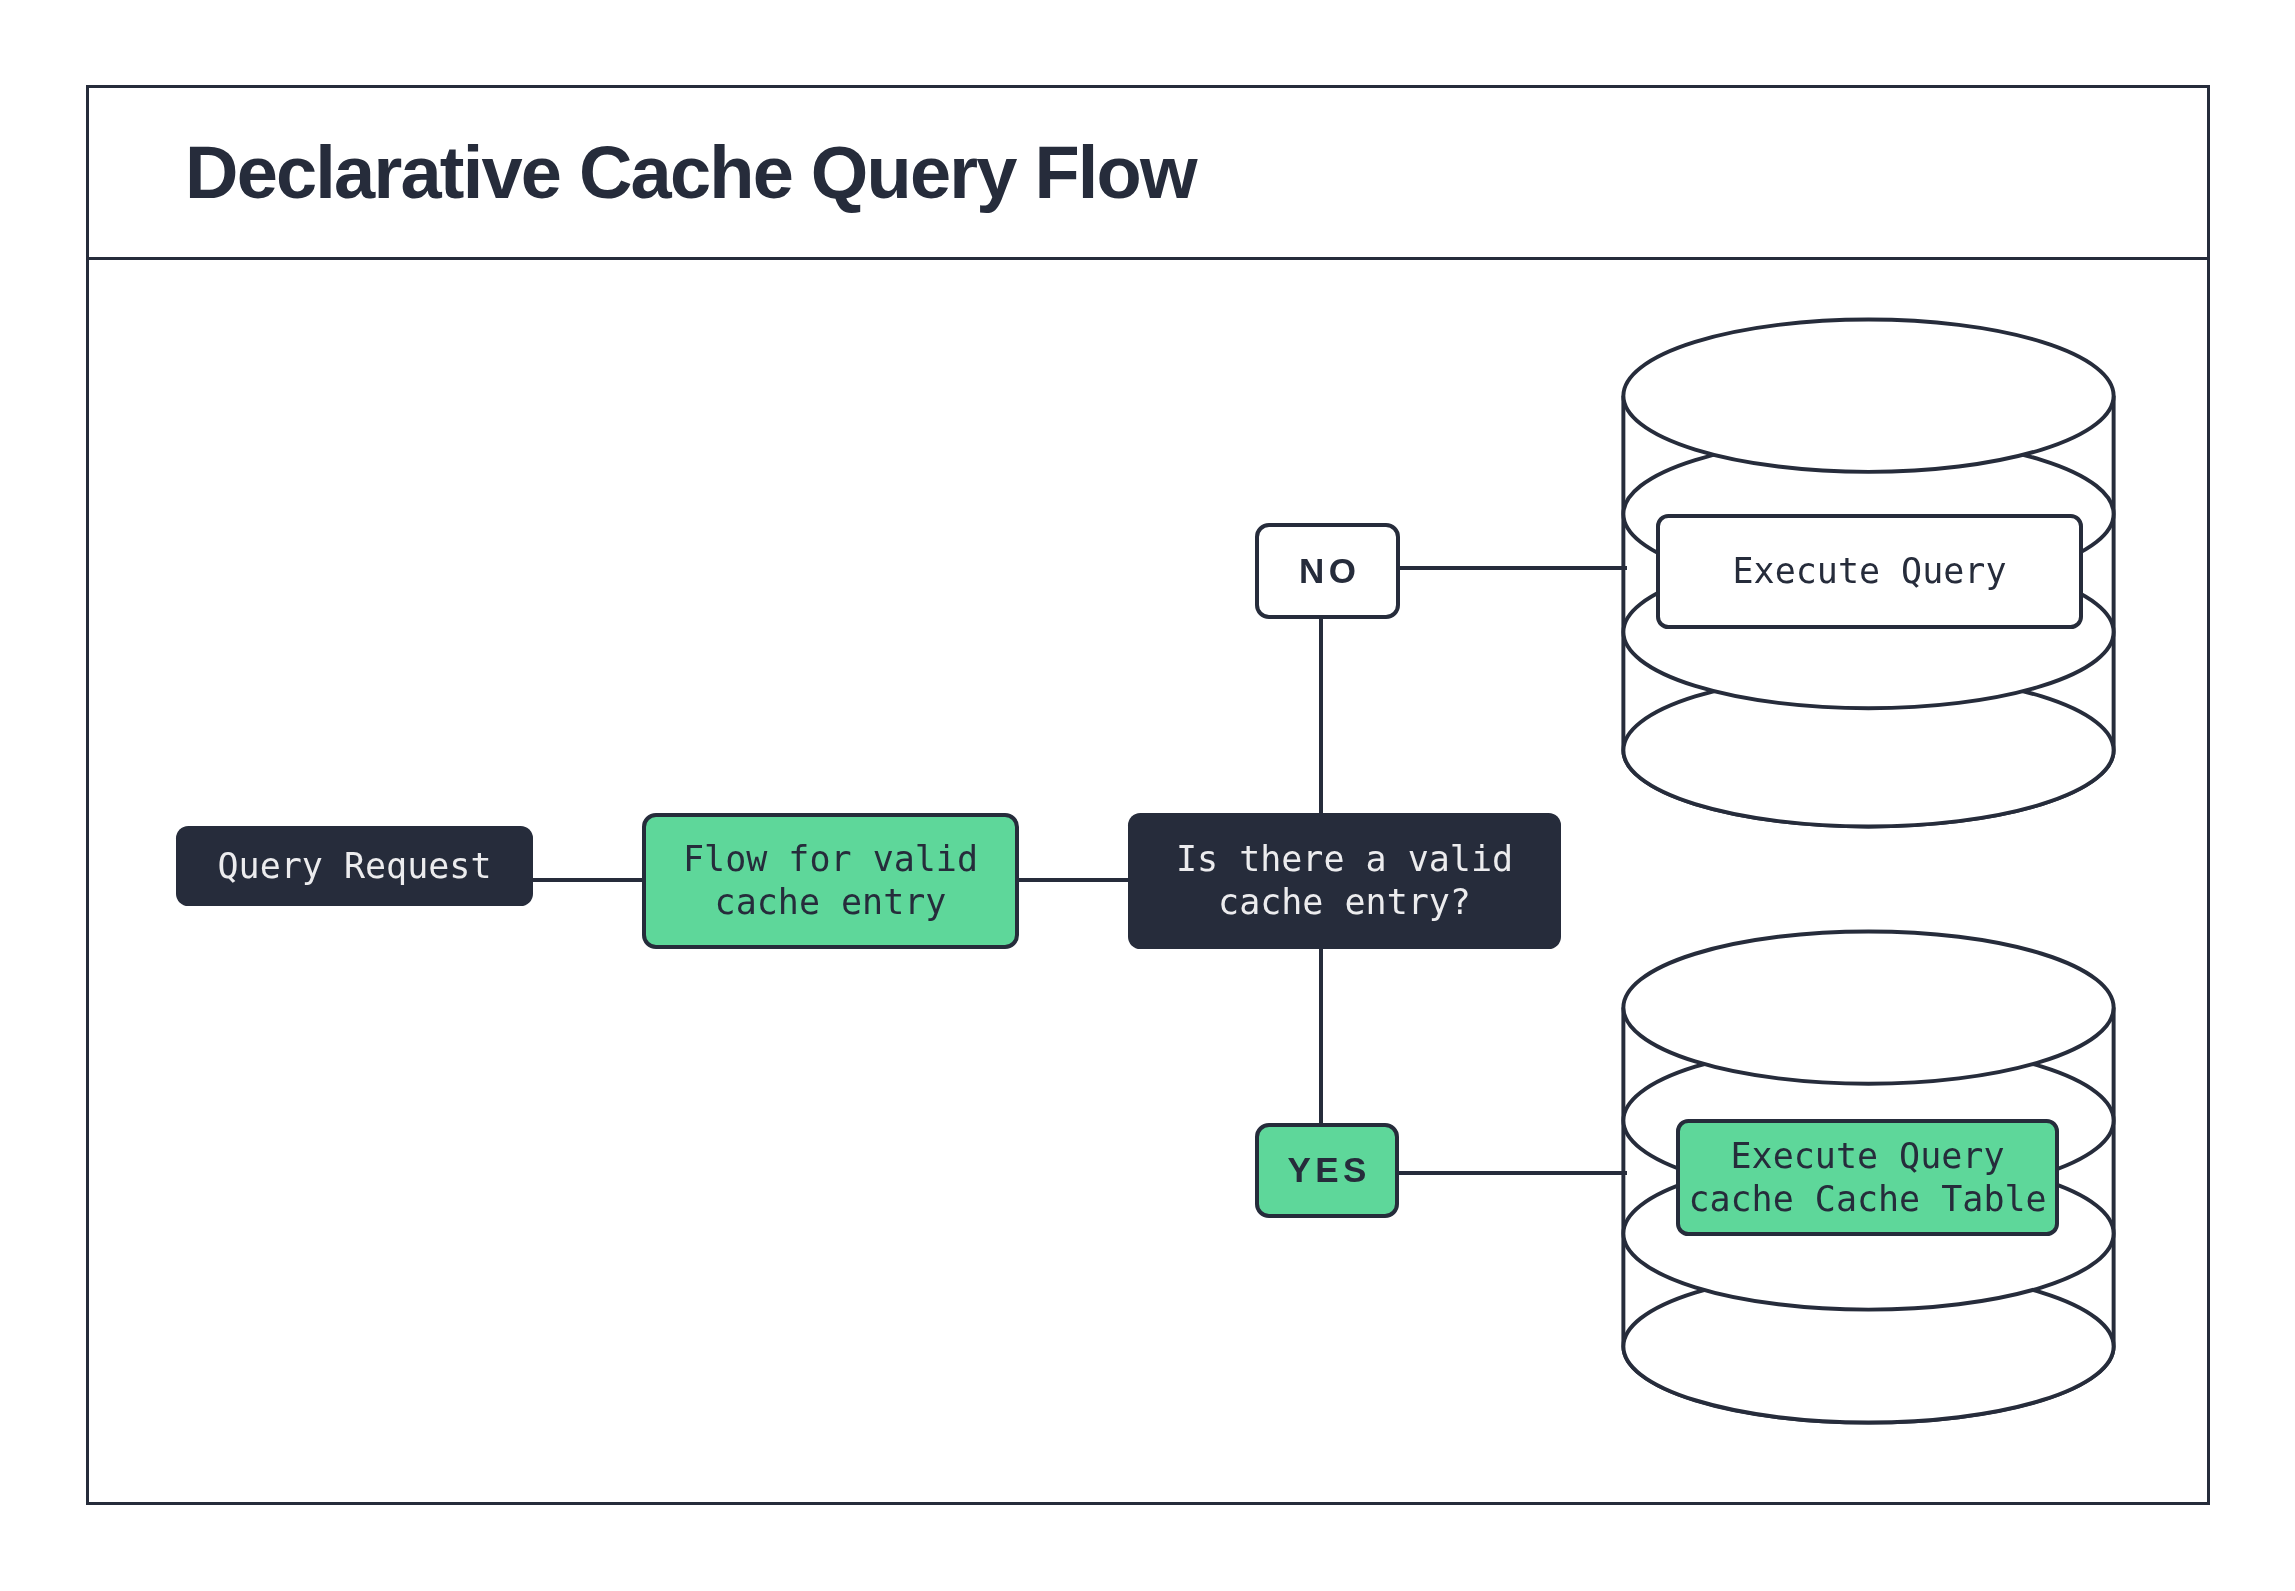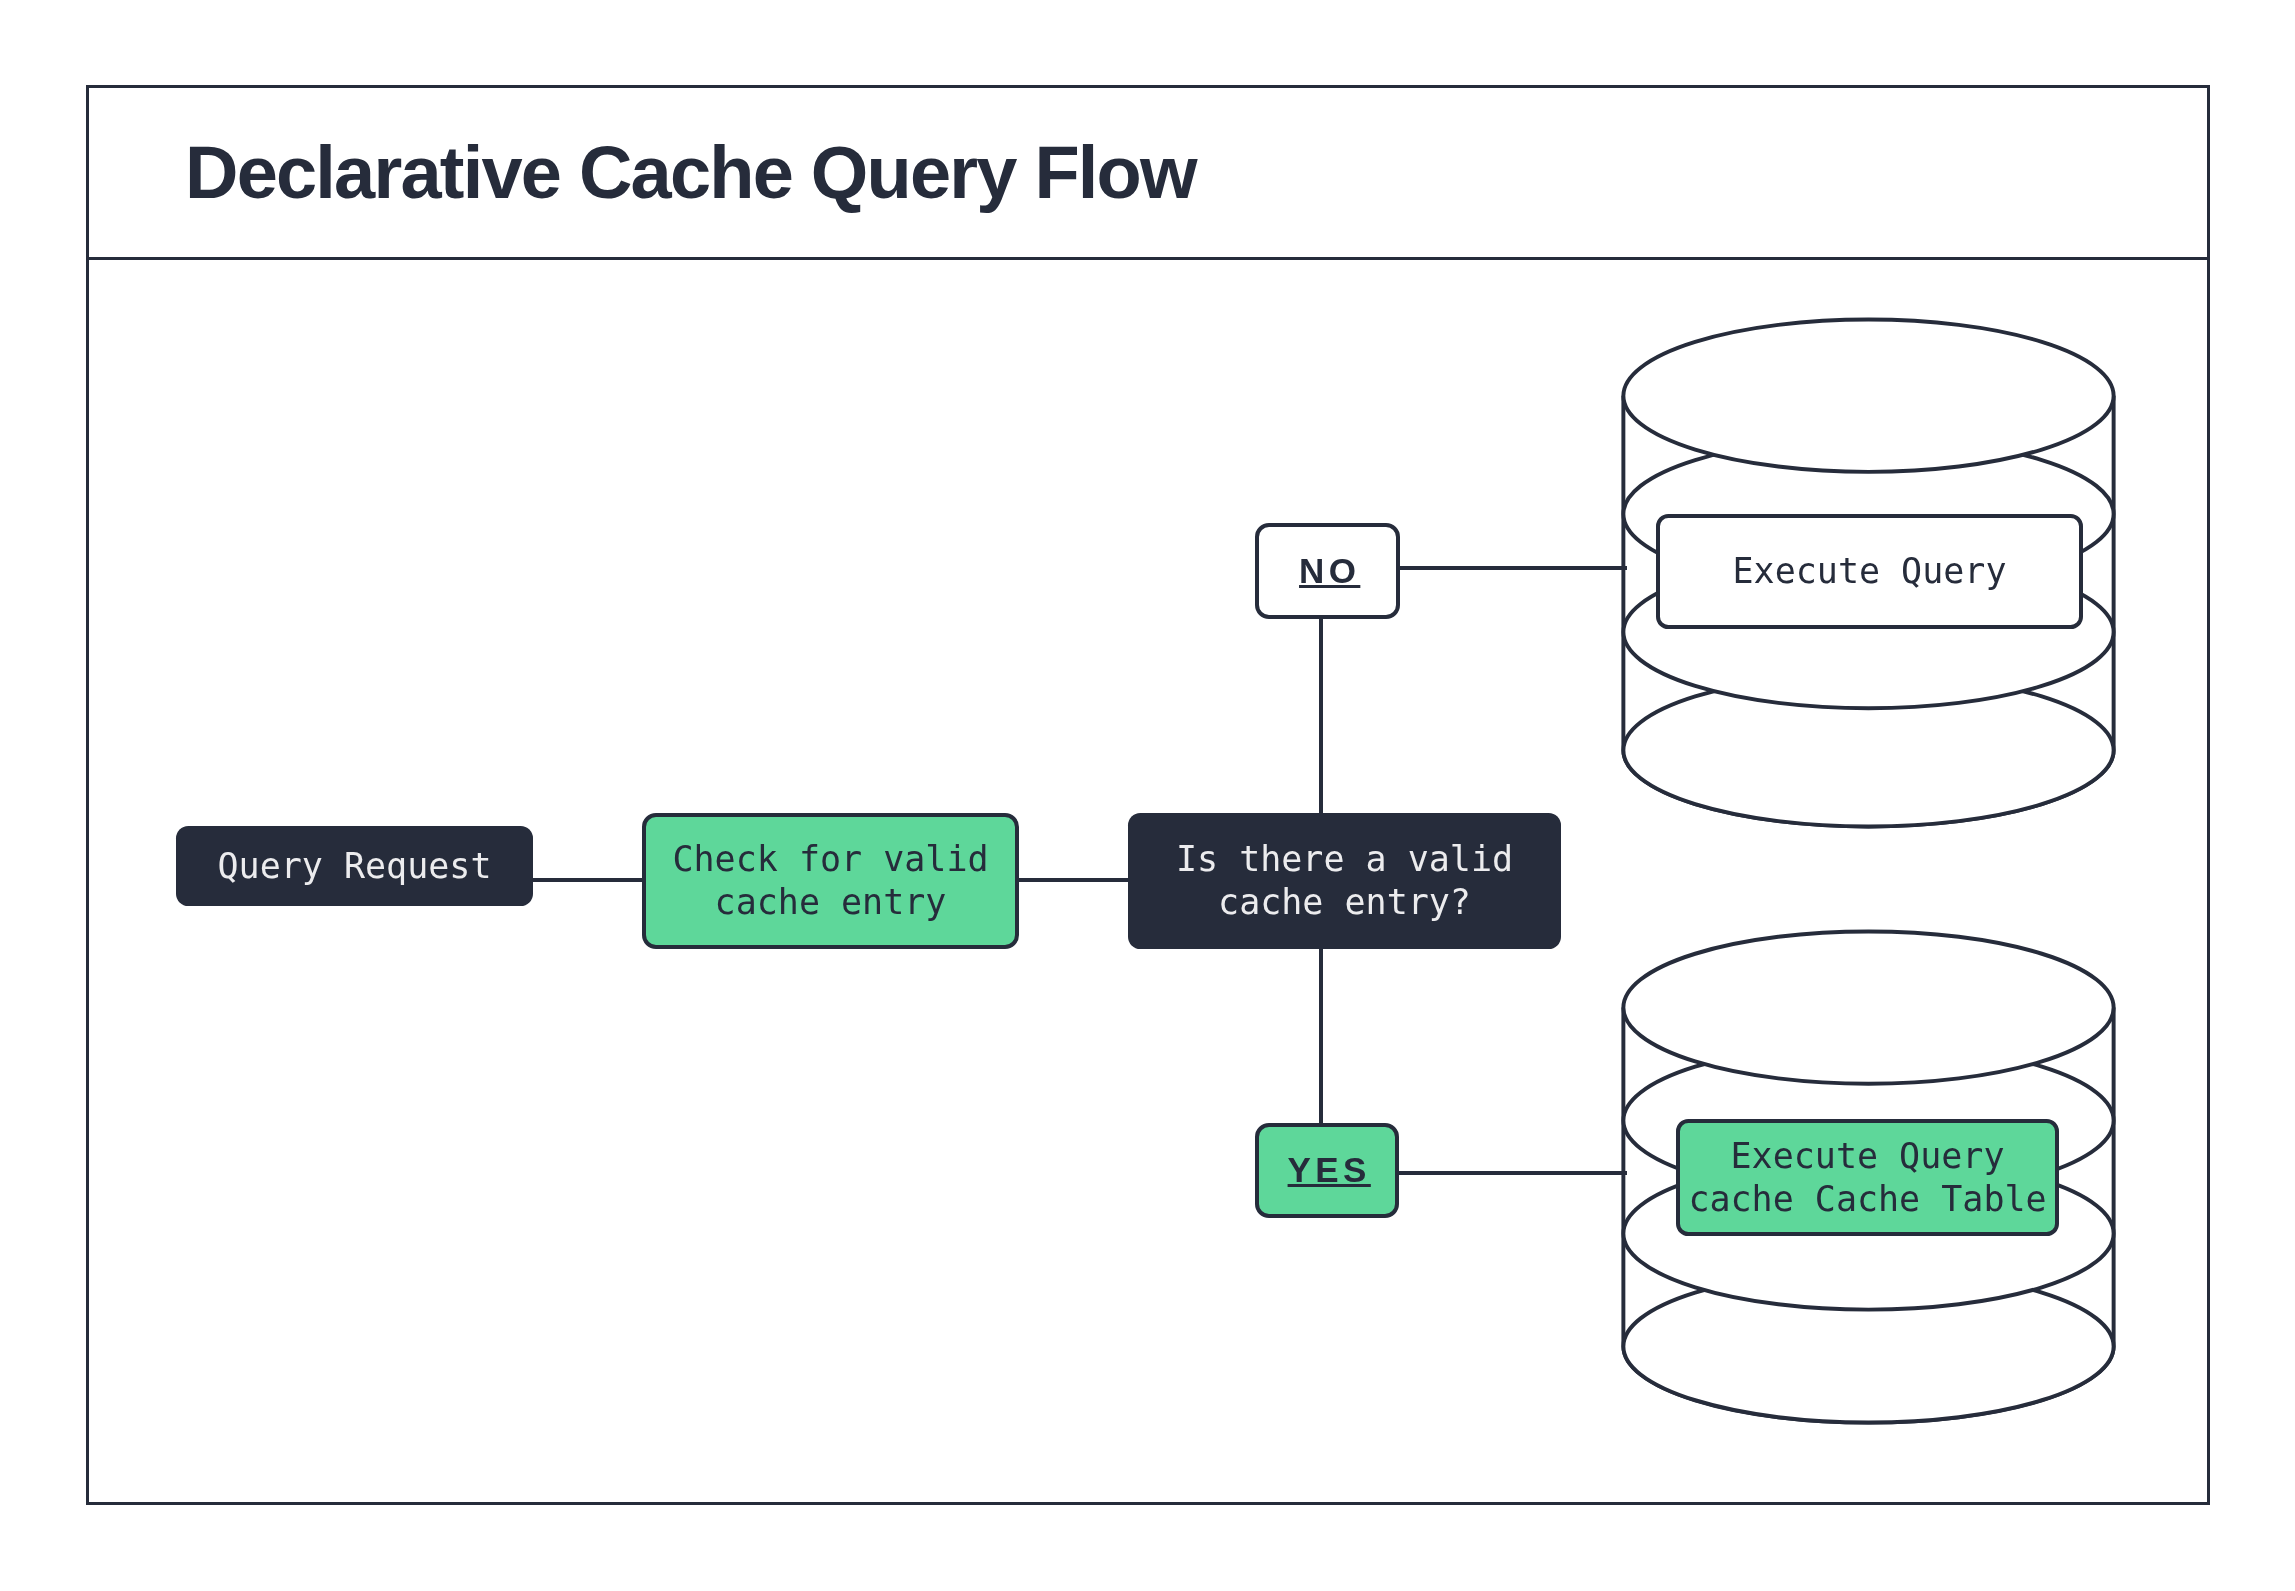--- a/index.html
+++ b/index.html
@@ -23,21 +23,21 @@
   
   .box{position:absolute;box-sizing:border-box;border-radius:14px;
        display:flex;flex-direction:column;align-items:center;justify-content:center;
        font-family:"DejaVu Sans Mono",monospace;font-size:35px;line-height:1.22;
        text-align:center;white-space:nowrap;}
   .fill-navy{background:var(--navy);color:var(--light_text);border-radius:12.3px;}
   .fill-green{background:var(--green);color:var(--navy);border:4.4px solid var(--navy);}
   .fill-white{background:var(--white);color:var(--navy);border:4.4px solid var(--navy);}
 
   .tag{font-family:"Liberation Sans",sans-serif;font-weight:bold;
-       font-size:35px;letter-spacing:4.4px;text-indent:4.4px;text-decoration:underline;}
+       font-size:35px;letter-spacing:4.4px;text-indent:4.4px;}
 
   
   .line{position:absolute;background:var(--navy);}
 
   
   .cyl{position:absolute;}
 
   #node-query    {left:176px; top:826px;  width:357px; height:80px;}
   #node-check    {left:642px; top:813px;  width:377px; height:136px;}
   #node-decision {left:1128px;top:813px;  width:433px; height:136px;}
@@ -90,21 +90,21 @@
 <div class="line" id="edge-no-v"></div>
 <div class="line" id="edge-no-h"></div>
 <div class="line" id="edge-yes-v"></div>
 <div class="line" id="edge-yes-h"></div>
 
 <div class="box fill-navy" id="node-query">
   <div>Query Request</div>
 </div>
 
 <div class="box fill-green" id="node-check">
-  <div>Check for valid</div>
+  <div>Flow for valid</div>
   <div>cache entry</div>
 </div>
 
 <div class="box fill-navy" id="node-decision">
   <div>Is there a valid</div>
   <div>cache entry?</div>
 </div>
 
 <div class="box fill-white tag" id="node-no">
   <div>NO</div>

